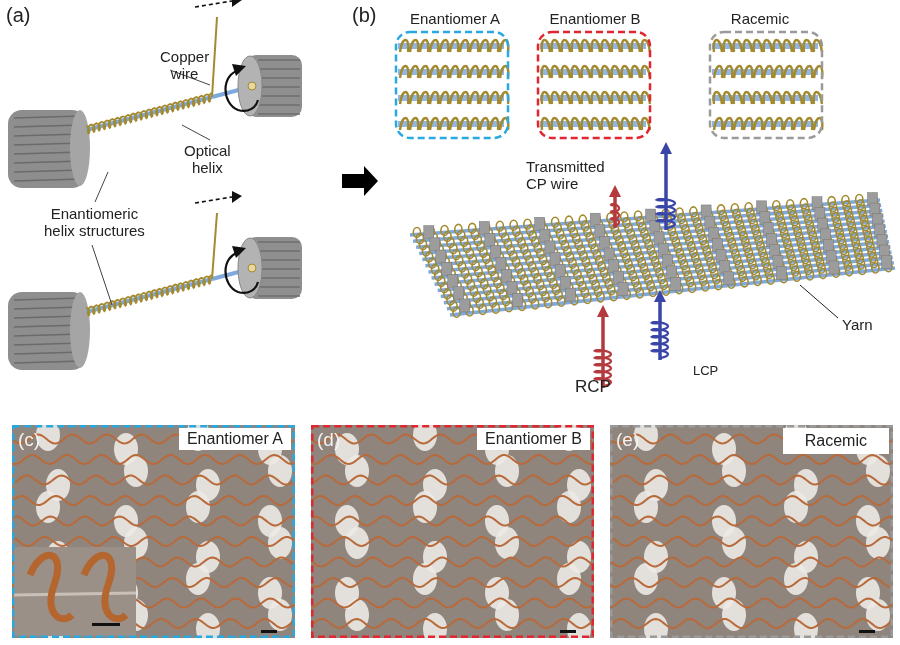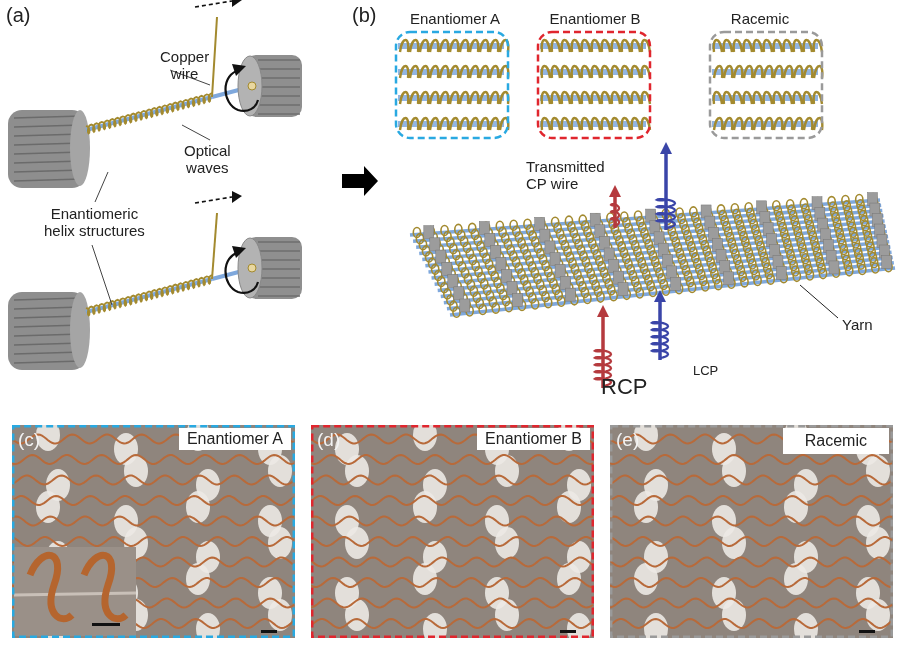--- a/index.html
+++ b/index.html
@@ -90,21 +90,21 @@
     <line x1="108" y1="172" x2="95" y2="202" stroke="#444" stroke-width="1"></line>
     <line x1="92" y1="245" x2="112" y2="305" stroke="#444" stroke-width="1"></line>
   </svg>
 
 <div class="lbl" style="left:160px;top:48px;">
   <div>Copper</div>
   <div>wire</div>
 </div>
 <div class="lbl" style="left:184px;top:142px;">
   <div>Optical</div>
-  <div>waves</div>
+  <div>helix</div>
 </div>
 <div class="lbl" style="left:44px;top:205px;">
   <div>Enantiomeric</div>
   <div>helix structures</div>
 </div>
 
 <svg width="40" height="32" style="left:340px;top:165px;">
   <polygon points="2,9 24,9 24,1 38,16 24,31 24,23 2,23" fill="#000"></polygon>
 </svg>
 
@@ -723,21 +723,21 @@
       <line x1="280" y1="360" x2="280" y2="300" stroke="#3a45a8" stroke-width="3.5"></line>
       <polygon points="274,302 280,290 286,302" fill="#3a45a8"></polygon>
       <path d="M280.0,358.0L283.1,357.4L285.7,356.5L287.4,355.5L288.0,354.3L287.4,353.0L285.7,352.0L283.1,351.1L280.0,350.5L276.9,350.2L274.3,350.2L272.6,350.4L272.0,350.8L272.6,351.1L274.3,351.3L276.9,351.3L280.0,351.0L283.1,350.4L285.7,349.5L287.4,348.5L288.0,347.3L287.4,346.0L285.7,345.0L283.1,344.1L280.0,343.5L276.9,343.2L274.3,343.2L272.6,343.4L272.0,343.8L272.6,344.1L274.3,344.3L276.9,344.3L280.0,344.0L283.1,343.4L285.7,342.5L287.4,341.5L288.0,340.3L287.4,339.0L285.7,338.0L283.1,337.1L280.0,336.5L276.9,336.2L274.3,336.2L272.6,336.4L272.0,336.8L272.6,337.1L274.3,337.3L276.9,337.3L280.0,337.0L283.1,336.4L285.7,335.5L287.4,334.5L288.0,333.3L287.4,332.0L285.7,331.0L283.1,330.1L280.0,329.5L276.9,329.2L274.3,329.2L272.6,329.4L272.0,329.8L272.6,330.1L274.3,330.3L276.9,330.3L280.0,330.0L283.1,329.4L285.7,328.5L287.4,327.5L288.0,326.3L287.4,325.0L285.7,324.0L283.1,323.1L280.0,322.5L276.9,322.2L274.3,322.2L272.6,322.4L272.0,322.8L272.6,323.1L274.3,323.3L276.9,323.3L280.0,323.0" fill="none" stroke="#3a45a8" stroke-width="2.2"></path>
     </g>
   </svg>
 
 <div class="lbl" style="left:526px;top:158px;text-align:left;">
   <div>Transmitted</div>
   <div>CP wire</div>
 </div>
-<div class="lbl" style="left:575px;top:378px;font-size:22px;margin-left:26px;">RCP</div>
+<div class="lbl" style="left:575px;top:378px;font-size:17px;">RCP</div>
 <div class="lbl" style="left:693px;top:362px;font-size:13px;">LCP</div>
 <div class="lbl" style="left:842px;top:316px;text-align:right;">Yarn</div>
 
 <div id="photo-0" class="photo" style="left:12px;top:425px;width:283px;height:213px;">
   <svg class="photo-svg" width="283" height="213" style="left:0;top:0;">
       <rect x="0" y="0" width="283" height="213" fill="#8f857d"></rect>
       <ellipse cx="36" cy="10" rx="12" ry="16" fill="#ece9e4" opacity="0.9"></ellipse>
       <ellipse cx="46" cy="60" rx="12" ry="16" fill="#ece9e4" opacity="0.9"></ellipse>
       <ellipse cx="36" cy="82" rx="12" ry="16" fill="#ece9e4" opacity="0.9"></ellipse>
       <ellipse cx="46" cy="132" rx="12" ry="16" fill="#ece9e4" opacity="0.9"></ellipse>

